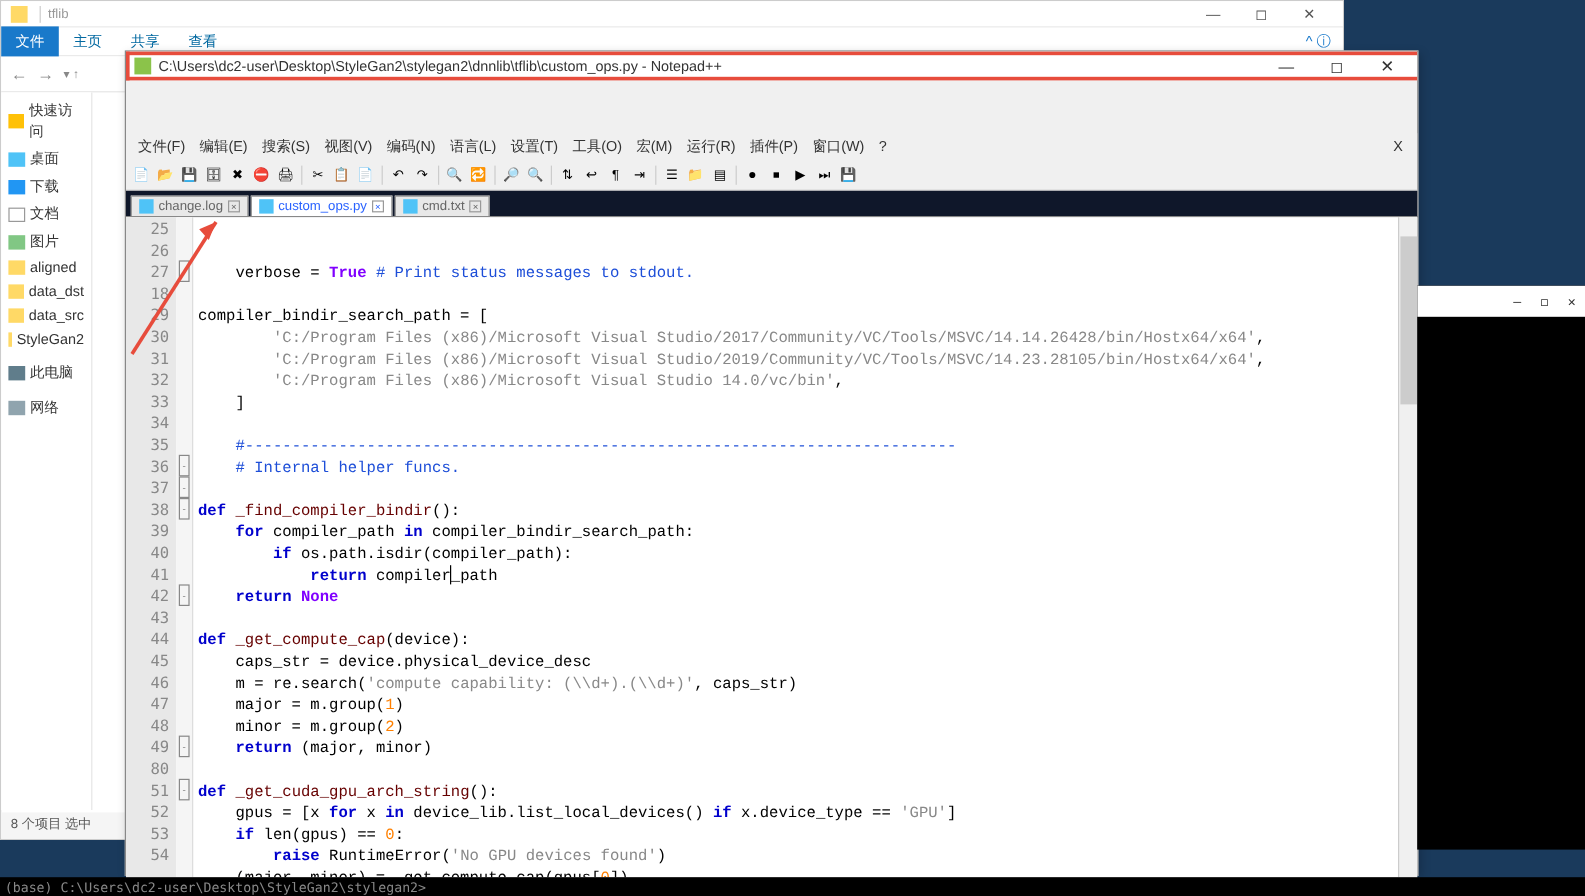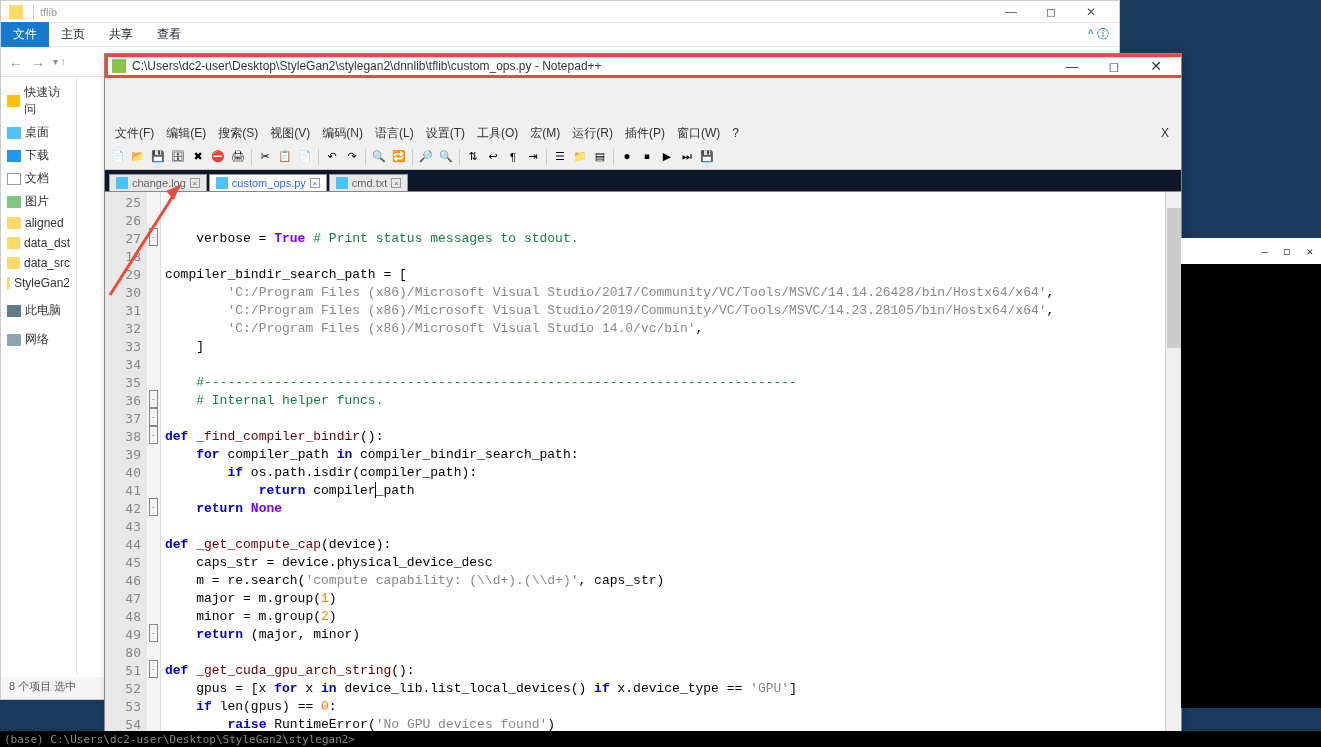--- a/index.html
+++ b/index.html
@@ -7,21 +7,21 @@
 
 
 .explorer-window { position: absolute; left: 0; top: 0; width: 1120px; height: 700px; background: #fff; border: 1px solid #ccc; }
 .explorer-titlebar { height: 22px; background: #fff; display: flex; align-items: center; padding: 0 8px; border-bottom: 1px solid #e5e5e5; }
 .explorer-titlebar .icon { width: 14px; height: 14px; background: #ffd966; margin-right: 4px; }
 .explorer-titlebar .title { font-size: 11px; color: #999; }
 .explorer-controls { margin-left: auto; display: flex; }
 .explorer-controls span { width: 40px; height: 20px; display: flex; align-items: center; justify-content: center; font-size: 12px; color: #555; }
 
 .explorer-ribbon { height: 24px; background: #fff; display: flex; align-items: center; border-bottom: 1px solid #e5e5e5; }
-.explorer-ribbon .ribbon-tab { padding: 4px 12px; font-size: 12px; color: #0f172a; }
+.explorer-ribbon .ribbon-tab { padding: 4px 12px; font-size: 12px; color: #0369a1; }
 .explorer-ribbon .ribbon-tab.file { background: #1979ca; color: #fff; }
 
 .explorer-nav { height: 30px; background: #fff; display: flex; align-items: center; padding: 0 8px; gap: 8px; border-bottom: 1px solid #e5e5e5; }
 .explorer-nav .nav-btn { color: #888; font-size: 14px; }
 
 .explorer-body { display: flex; height: calc(100% - 100px); }
 .explorer-sidebar { width: 76px; background: #fff; padding: 4px 0; border-right: 1px solid #e5e5e5; }
 .sidebar-item { display: flex; align-items: center; padding: 3px 6px; font-size: 12px; color: #333; gap: 4px; }
 .sidebar-item .sicon { width: 14px; height: 12px; display: inline-block; }
 .sicon.star { background: #ffc107; }
@@ -29,21 +29,21 @@
 .sicon.arrow { background: #2196f3; }
 .sicon.folder { background: #ffd966; }
 .sicon.doc { background: #fff; border: 1px solid #999; }
 .sicon.pic { background: #81c784; }
 .sicon.pc { background: #607d8b; }
 .sicon.net { background: #90a4ae; }
 
 .explorer-status { position: absolute; bottom: 0; left: 0; right: 0; height: 22px; background: #f5f5f5; padding: 2px 8px; font-size: 11px; color: #555; }
 
 
-.npp-window { position: absolute; left: 104px; top: 53px; width: 1078px; height: 688px; background: #f0f0f0; border: 1px solid #888; box-shadow: 2px 2px 8px rgba(0,0,0,0.2); }
+.npp-window { position: absolute; left: 104px; top: 42px; width: 1078px; height: 688px; background: #f0f0f0; border: 1px solid #888; box-shadow: 2px 2px 8px rgba(0,0,0,0.2); }
 .npp-titlebar { height: 24px; background: #fff; display: flex; align-items: center; padding: 0 4px; border: 3px solid #e74c3c; border-right: none; }
 .npp-titlebar .npp-icon { width: 14px; height: 14px; background: #8bc34a; margin-right: 6px; }
 .npp-titlebar .npp-title { font-size: 12px; color: #333; flex: 1; }
 .npp-controls { display: flex; margin-left: auto; }
 .npp-controls span { width: 42px; height: 24px; display: flex; align-items: center; justify-content: center; font-size: 13px; color: #333; }
 .npp-controls span.close { font-size: 14px; }
 
 .npp-menubar { height: 22px; background: #f0f0f0; display: flex; align-items: center; padding: 0 4px; font-size: 12px; margin-top: 44px; }
 .npp-menubar span { padding: 2px 6px; color: #333; }
 .npp-menubar .menubar-close { margin-left: auto; padding-right: 8px; }
@@ -60,21 +60,21 @@
 
 .npp-editor { display: flex; height: 550px; background: #fff; position: relative; }
 .gutter { width: 42px; background: #e8e8e8; text-align: right; padding: 2px 6px 2px 2px; font-family: Consolas, monospace; font-size: 13px; color: #888; line-height: 18px; }
 .fold-gutter { width: 14px; background: #f5f5f5; font-family: Consolas, monospace; font-size: 10px; line-height: 18px; color: #888; border-right: 1px solid #ddd; }
 .fold-gutter div { height: 18px; display: flex; align-items: center; justify-content: center; }
 .fold-box { width: 9px; height: 9px; border: 1px solid #888; font-size: 8px; line-height: 7px; text-align: center; }
 .code { flex: 1; font-family: Consolas, "Courier New", monospace; font-size: 13px; line-height: 18px; padding: 2px 4px; white-space: pre; overflow: hidden; position: relative; }
 .code .kw { color: #0000cc; font-weight: bold; }
 .code .fn { color: #000; }
 .code .str { color: #888; }
-.code .cmt { color: #15803d; }
+.code .cmt { color: #1d4ed8; }
 .code .num { color: #ff8000; }
 .code .const { color: #8000ff; font-weight: bold;}
 .code .deffn { color: #660000; }
 
 .npp-hscroll { height: 16px; background: #f0f0f0; border-top: 1px solid #ccc; }
 .npp-vscroll { position: absolute; right: 0; top: 0; width: 16px; height: 100%; background: #f0f0f0; border-left: 1px solid #ccc; }
 .npp-vscroll .thumb { position: absolute; top: 16px; width: 14px; height: 140px; background: #ccc; left: 1px; }
 
 .npp-statusbar { height: 22px; background: #f0f0f0; display: flex; align-items: flex-end; font-size: 11px; color: #333; border-top: 1px solid #ccc; }
 .npp-statusbar > span { padding: 0 8px; border-right: 1px solid #ccc; height: 100%; display: flex; align-items: center; }

